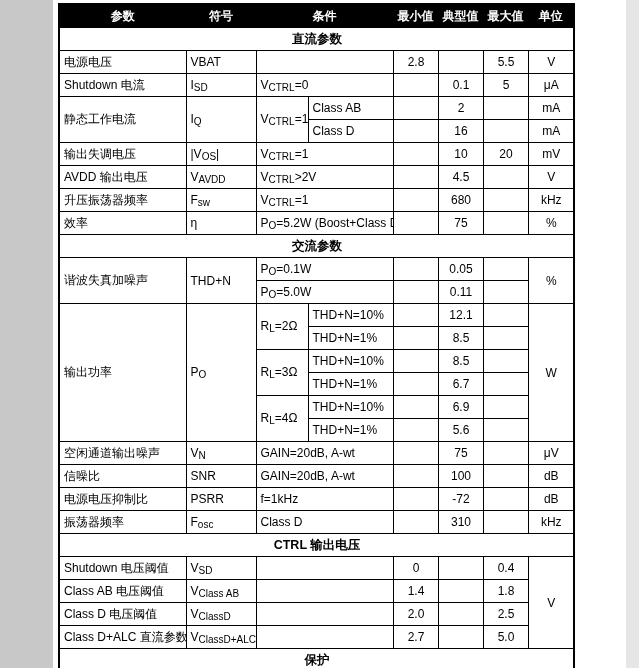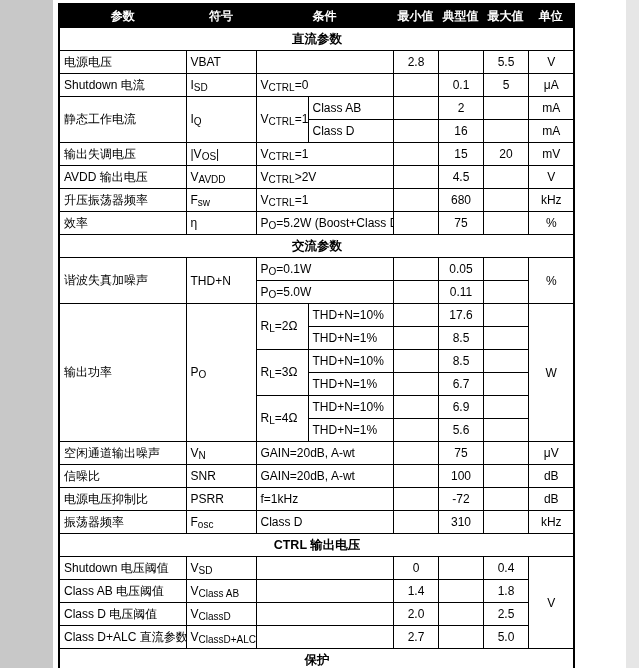--- a/index.html
+++ b/index.html
@@ -133,21 +133,21 @@
           <td class="center"></td>
           <td class="center"><span>16</span></td>
           <td class="center"></td>
           <td class="center"><span>mA</span></td>
         </tr>
         <tr>
           <td class="left"><span>输出失调电压</span></td>
           <td class="left"><span>|V</span><sub class="sub">OS</sub><span>|</span></td>
           <td colspan="2" class="left"><span>V</span><sub class="sub">CTRL</sub><span>=1</span></td>
           <td class="center"></td>
-          <td class="center"><span>15</span></td>
+          <td class="center"><span>10</span></td>
           <td class="center"><span>20</span></td>
           <td class="center"><span>mV</span></td>
         </tr>
         <tr>
           <td class="left"><span>AVDD 输出电压</span></td>
           <td class="left"><span>V</span><sub class="sub">AVDD</sub></td>
           <td colspan="2" class="left"><span>V</span><sub class="sub">CTRL</sub><span>&gt;2V</span></td>
           <td class="center"></td>
           <td class="center"><span>4.5</span></td>
           <td class="center"></td>
@@ -188,21 +188,21 @@
           <td class="center"></td>
           <td class="center"><span>0.11</span></td>
           <td class="center"></td>
         </tr>
         <tr>
           <td rowspan="6" class="left"><span>输出功率</span></td>
           <td rowspan="6" class="left"><span>P</span><sub class="sub">O</sub></td>
           <td rowspan="2" class="left"><span>R</span><sub class="sub">L</sub><span>=2Ω</span></td>
           <td class="left"><span>THD+N=10%</span></td>
           <td class="center"></td>
-          <td class="center"><span>17.6</span></td>
+          <td class="center"><span>12.1</span></td>
           <td class="center"></td>
           <td rowspan="6" class="center"><span>W</span></td>
         </tr>
         <tr>
           <td class="left"><span>THD+N=1%</span></td>
           <td class="center"></td>
           <td class="center"><span>8.5</span></td>
           <td class="center"></td>
         </tr>
         <tr>

